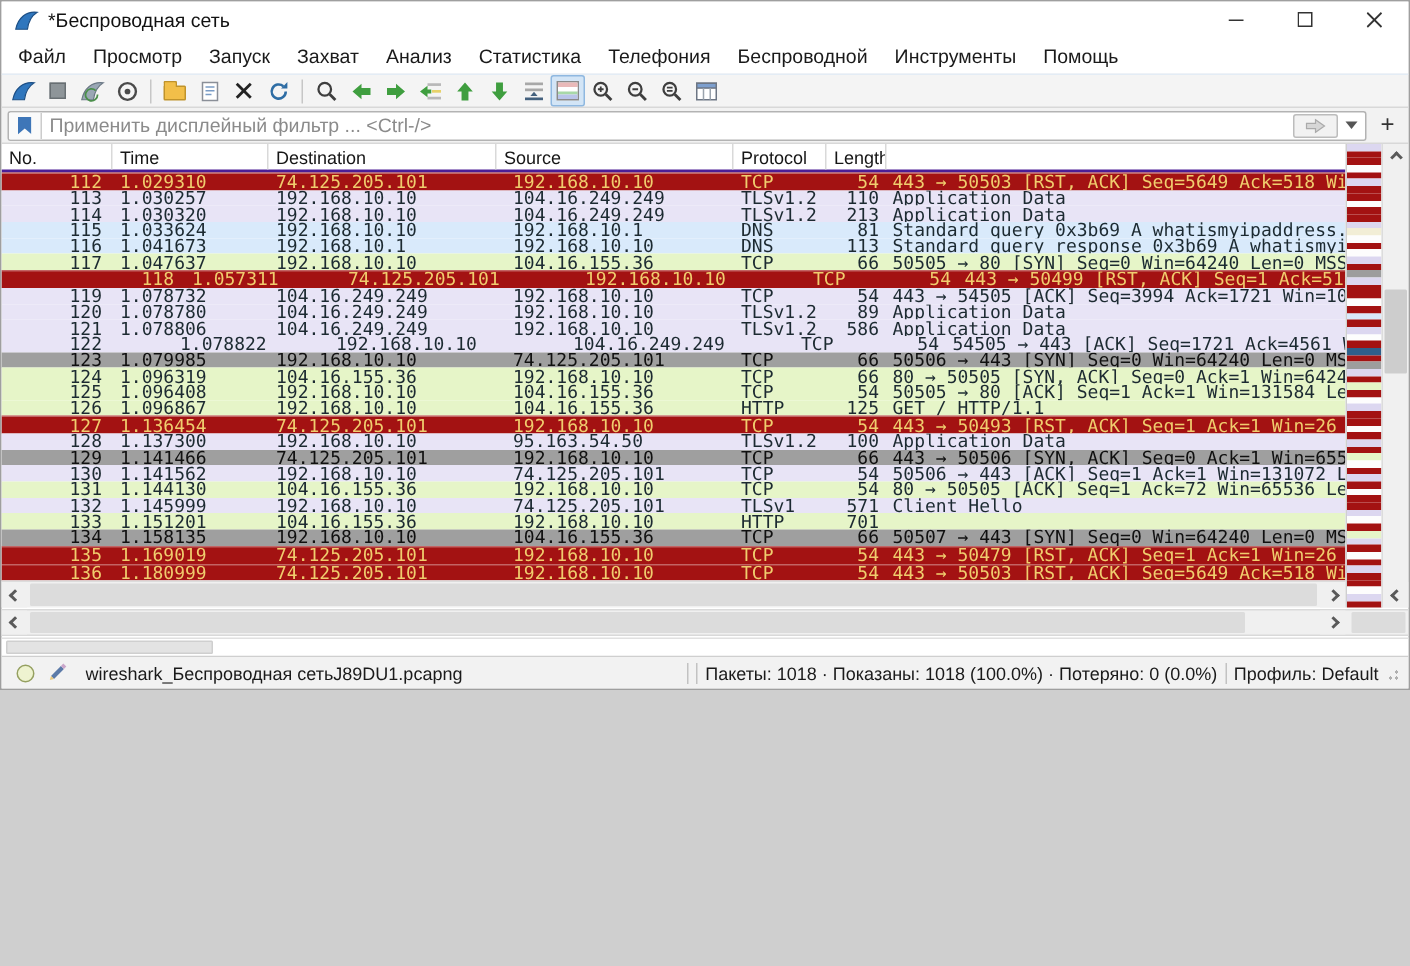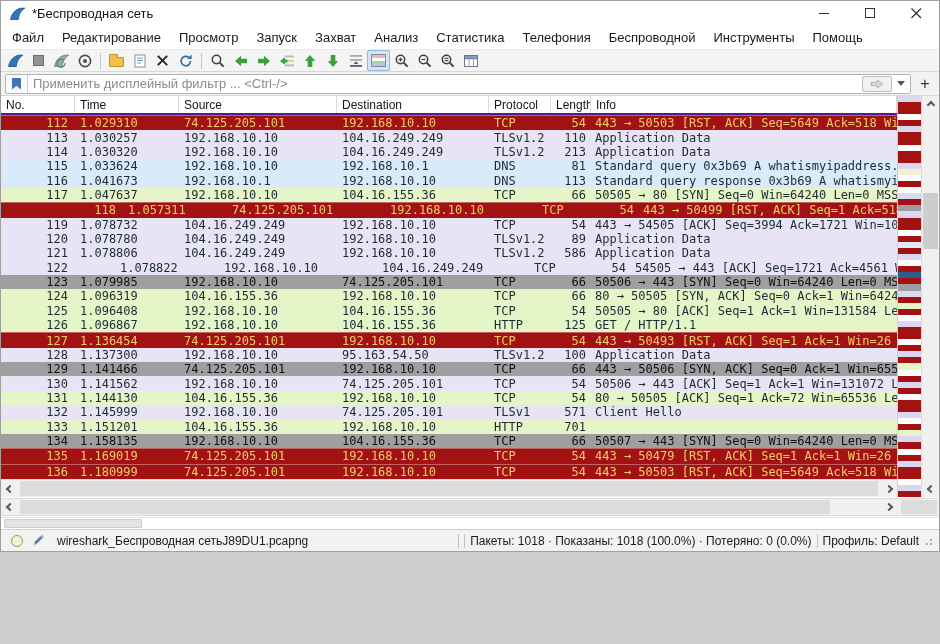--- a/index.html
+++ b/index.html
@@ -1,18 +1,18 @@
 <!DOCTYPE html>
 <html style="--rst-bg: #a31212; --rst-fg: #f0cd6e; --tcp-bg: #e8e4f6; --dns-bg: #d9eafb; --http-bg: #e6f5c8; --syn-bg: #9f9f9f; --row-fg: #1c2a31; --accent-blue: #2f76bd; --nav-green: #3f9e3f;"><head>
 <meta charset="utf-8">
 <style>
   * { box-sizing: border-box; margin: 0; padding: 0; }
   html,body { background:#cfcfcf; }
   body { font-family: "Liberation Sans", "DejaVu Sans", sans-serif; }
-  .app { width:940px; height:552px; background:#ffffff; border:1px solid #9f9f9f;
+  .app { width:940px; height:460px; background:#ffffff; border:1px solid #9f9f9f;
          display:flex; flex-direction:column; overflow:hidden; position:relative; }
 
   
   .titlebar { height:24px; background:#ffffff; display:flex; align-items:center; flex:0 0 auto; }
   .title-fin { margin:0 6px 0 8px; display:flex; align-items:center; }
   .title-text { font-size:13px; color:#111; }
   .winbtns { margin-left:auto; display:flex; height:100%; }
   .winbtn { width:46px; height:100%; display:flex; align-items:center; justify-content:center; cursor:default; }
 
   
@@ -129,21 +129,20 @@
           <svg width="11" height="11">
             <line x1="0.5" y1="0.5" x2="10" y2="10" stroke="#333" stroke-width="1.2"></line>
             <line x1="10" y1="0.5" x2="0.5" y2="10" stroke="#333" stroke-width="1.2"></line>
           </svg>
         </span>
     </div>
   </div>
 
   <div class="menubar" id="menubar">
       <span class="menu-item">Файл</span>
-      <span class="menu-item">Редактирование</span>
       <span class="menu-item">Просмотр</span>
       <span class="menu-item">Запуск</span>
       <span class="menu-item">Захват</span>
       <span class="menu-item">Анализ</span>
       <span class="menu-item">Статистика</span>
       <span class="menu-item">Телефония</span>
       <span class="menu-item">Беспроводной</span>
       <span class="menu-item">Инструменты</span>
       <span class="menu-item">Помощь</span>
     </div>
@@ -293,25 +292,24 @@
         </span>
     </div>
     <span class="plus-btn">+</span>
   </div>
 
   <div class="main">
     <div class="listpane">
       <div class="colheaders" id="colheaders">
           <span class="col" style="flex: 0 0 74px; justify-content: flex-start;">No.</span>
           <span class="col" style="flex: 0 0 104px;">Time</span>
+          <span class="col" style="flex: 0 0 152px;">Destination</span>
           <span class="col" style="flex: 0 0 158px;">Source</span>
-          <span class="col" style="flex: 0 0 152px;">Destination</span>
           <span class="col" style="flex: 0 0 62px;">Protocol</span>
           <span class="col" style="flex: 0 0 40px;">Length</span>
-          <span class="col" style="flex: 1 1 auto;">Info</span>
         </div>
       <div class="rows" id="rows">
           <div class="prow r-rst">
             <span class="c-no" style="flex: 0 0 74px;">112</span>
             <span class="c-time" style="flex: 0 0 104px; padding-left: 5px;">1.029310</span>
             <span class="c-src" style="flex: 0 0 158px; padding-left: 5px;">74.125.205.101</span>
             <span class="c-dst" style="flex: 0 0 152px; padding-left: 5px;">192.168.10.10</span>
             <span class="c-proto" style="flex: 0 0 62px; padding-left: 5px;">TCP</span>
             <span class="c-len" style="flex: 0 0 40px;">54</span>
             <span class="c-info" style="flex: 1 1 auto;">443 → 50503 [RST, ACK] Seq=5649 Ack=518 Win=0 Len=0</span>

